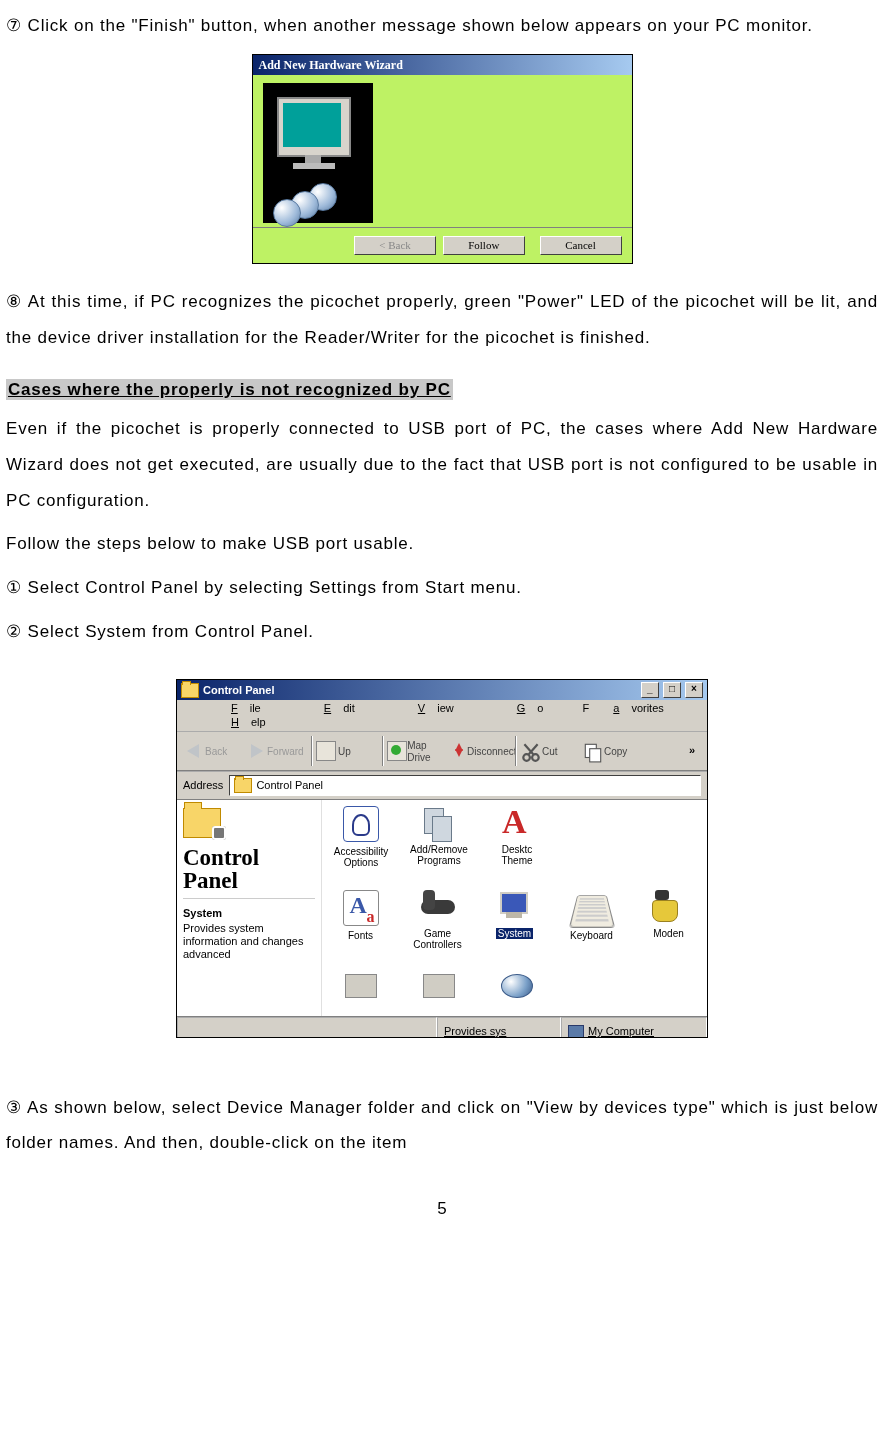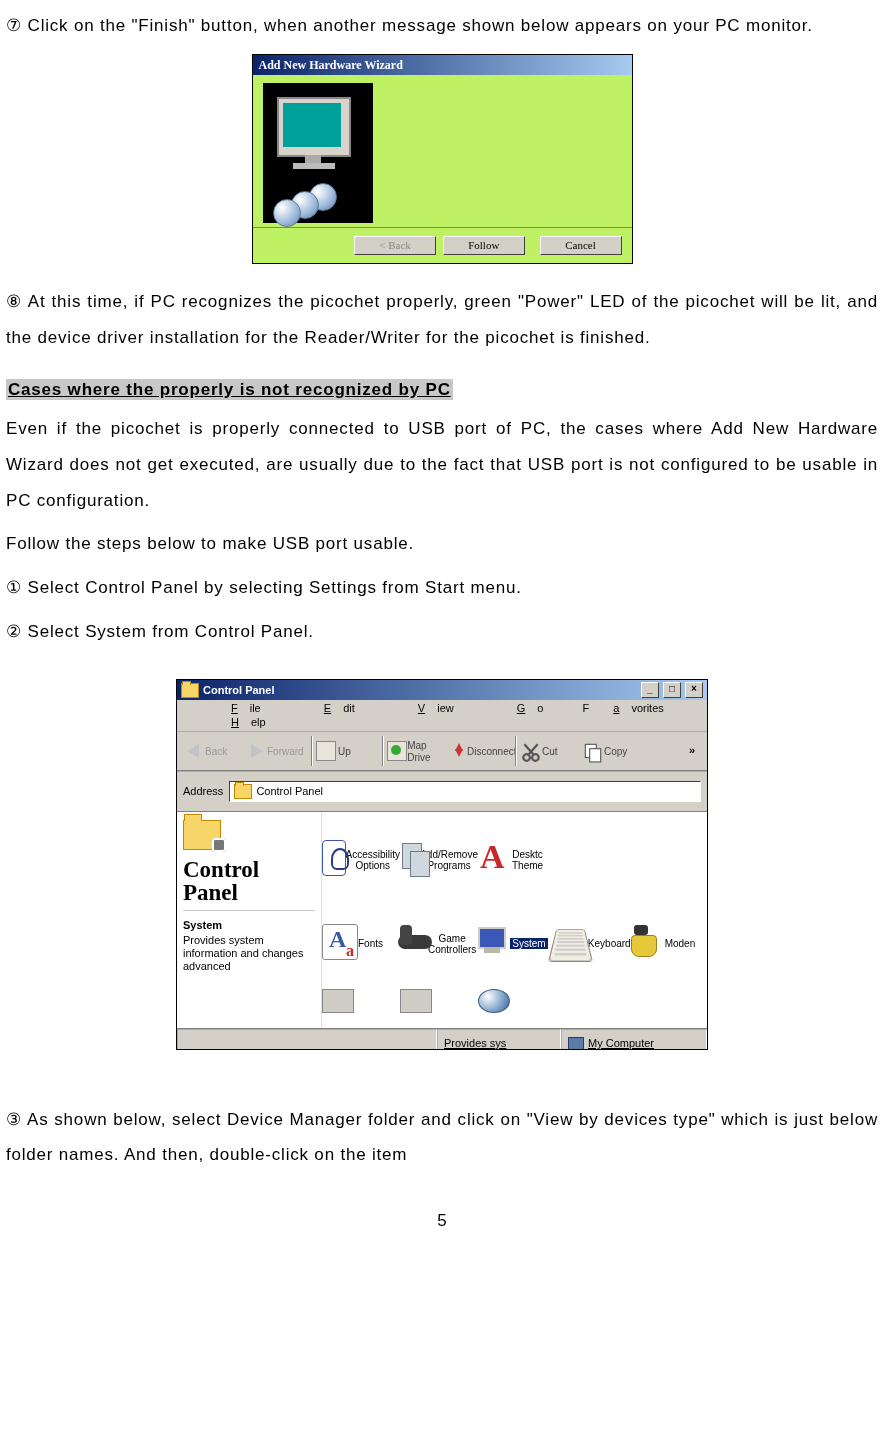--- a/index.html
+++ b/index.html
@@ -192,21 +192,21 @@
   }
   .icon-disc:after {
     content:""; position:absolute; left:6px; top:8px;
     border-left:4px solid transparent; border-right:4px solid transparent;
     border-top:8px solid #c33;
   }
   .sep { width: 1px; height: 30px; background: #808080; margin: 0 4px; box-shadow: 1px 0 #fff; }
   .chevron { margin-left: auto; padding: 0 6px; font-weight: bold; }
 
   .cp .addressbar {
-    border-top: 1px inset #fff; padding: 9px 6px;
+    border-top: 1px inset #fff; padding: 3px 6px;
     display: flex; align-items: center;
   }
   .cp .addressbar .adlabel { margin-right: 6px; }
   .cp .addressbar .adfield {
     flex: 1; background: #fff; border: 1px solid;
     border-color: #404040 #fff #fff #404040;
     padding: 2px 4px; display: flex; align-items: center;
   }
 
   .cp .client {
@@ -243,21 +243,21 @@
   .cp .leftpane .cp-sub { font-weight: bold; font-size: 11px; margin: 8px 0 2px; }
   .cp .leftpane .cp-desc { font-size: 11px; color: #000; }
 
   .cp .iconpane {
     flex: 1; padding: 6px 0 0 0; overflow: hidden; position: relative;
   }
   .cp .iconrow { display: flex; }
   .cp .cpitem {
     width: 78px; height: 84px; text-align: center;
     font-size: 10px; color: #000;
-    display: flex; flex-direction: row; align-items: center;
+    display: flex; flex-direction: column; align-items: center;
   }
   .cp .cpitem .cicon {
     width: 34px; height: 34px; margin-bottom: 4px; position: relative;
   }
   .cp .cpitem .clabel { line-height: 1.1; }
   .cp .cpitem.selected .clabel {
     background: #0a246a; color: #fff; padding: 0 2px;
   }
 
   

